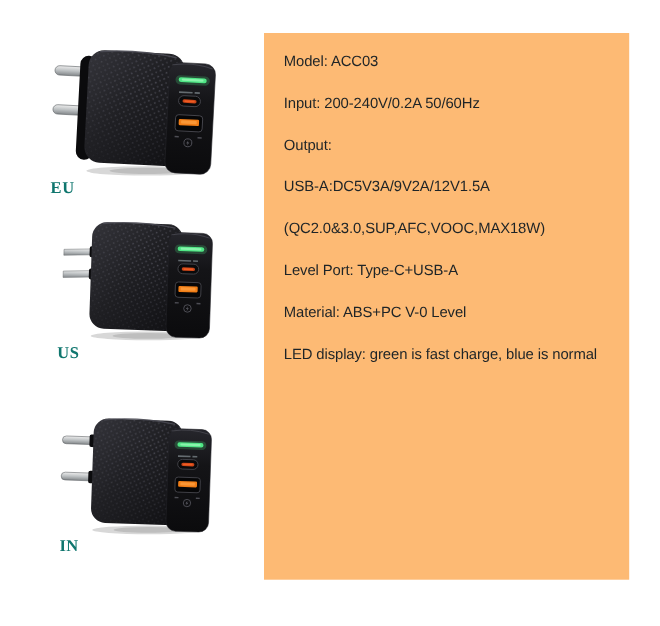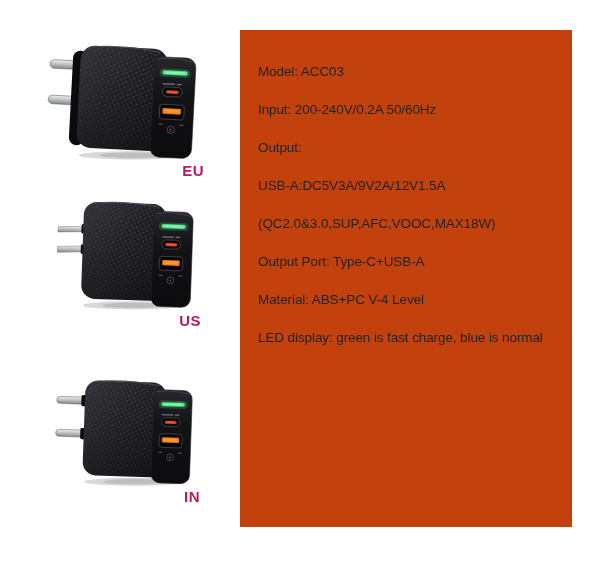--- a/index.html
+++ b/index.html
@@ -8,40 +8,41 @@
     background:#ffffff;
     font-family:"Liberation Sans", sans-serif;
     position:relative; overflow:hidden;
   }
   .stage { position:absolute; inset:0; }
 
   
   .charger { position:absolute; margin:0; }
   .charger svg { display:block; }
   .charger figcaption {
-    text-align:right;
+    text-align:left;
     font-weight:700;
     font-size:15px;
-    color:#be185d;
+    color:#0f766e;
     letter-spacing:0.5px;
     margin-top:2px;
     line-height:16px;
+    font-family:Liberation Serif, serif;
   }
   #charger-eu { left:46px; top:36px; }
   #charger-us { left:52px; top:192px; }
   #charger-in { left:54px; top:371px; }
 
   
   .spec-panel {
     position:absolute;
     left:240px; top:30px;
     width:332px; height:497px;
-    background:#c2410c;
+    background:#fdba74;
     box-sizing:border-box;
-    padding:23px 6px 0 18px;
+    padding:7px 6px 0 18px;
   }
   .spec-line {
     height:38px; line-height:38px;
     font-size:13.5px;
     letter-spacing:-0.1px;
     color:#1e2427;
     white-space:nowrap;
     overflow:hidden;
   }
 </style>
@@ -212,18 +213,18 @@
     </svg>
     <figcaption>IN</figcaption>
   </figure>
 
   <section class="spec-panel">
     <div class="spec-line">Model: ACC03</div>
     <div class="spec-line">Input: 200-240V/0.2A 50/60Hz</div>
     <div class="spec-line">Output:</div>
     <div class="spec-line">USB-A:DC5V3A/9V2A/12V1.5A</div>
     <div class="spec-line">(QC2.0&amp;3.0,SUP,AFC,VOOC,MAX18W)</div>
-    <div class="spec-line">Output Port: Type-C+USB-A</div>
-    <div class="spec-line">Material: ABS+PC V-4 Level</div>
+    <div class="spec-line">Level Port: Type-C+USB-A</div>
+    <div class="spec-line">Material: ABS+PC V-0 Level</div>
     <div class="spec-line">LED display: green is fast charge, blue is normal</div>
   </section>
 
 </div>
 
 </body></html>

